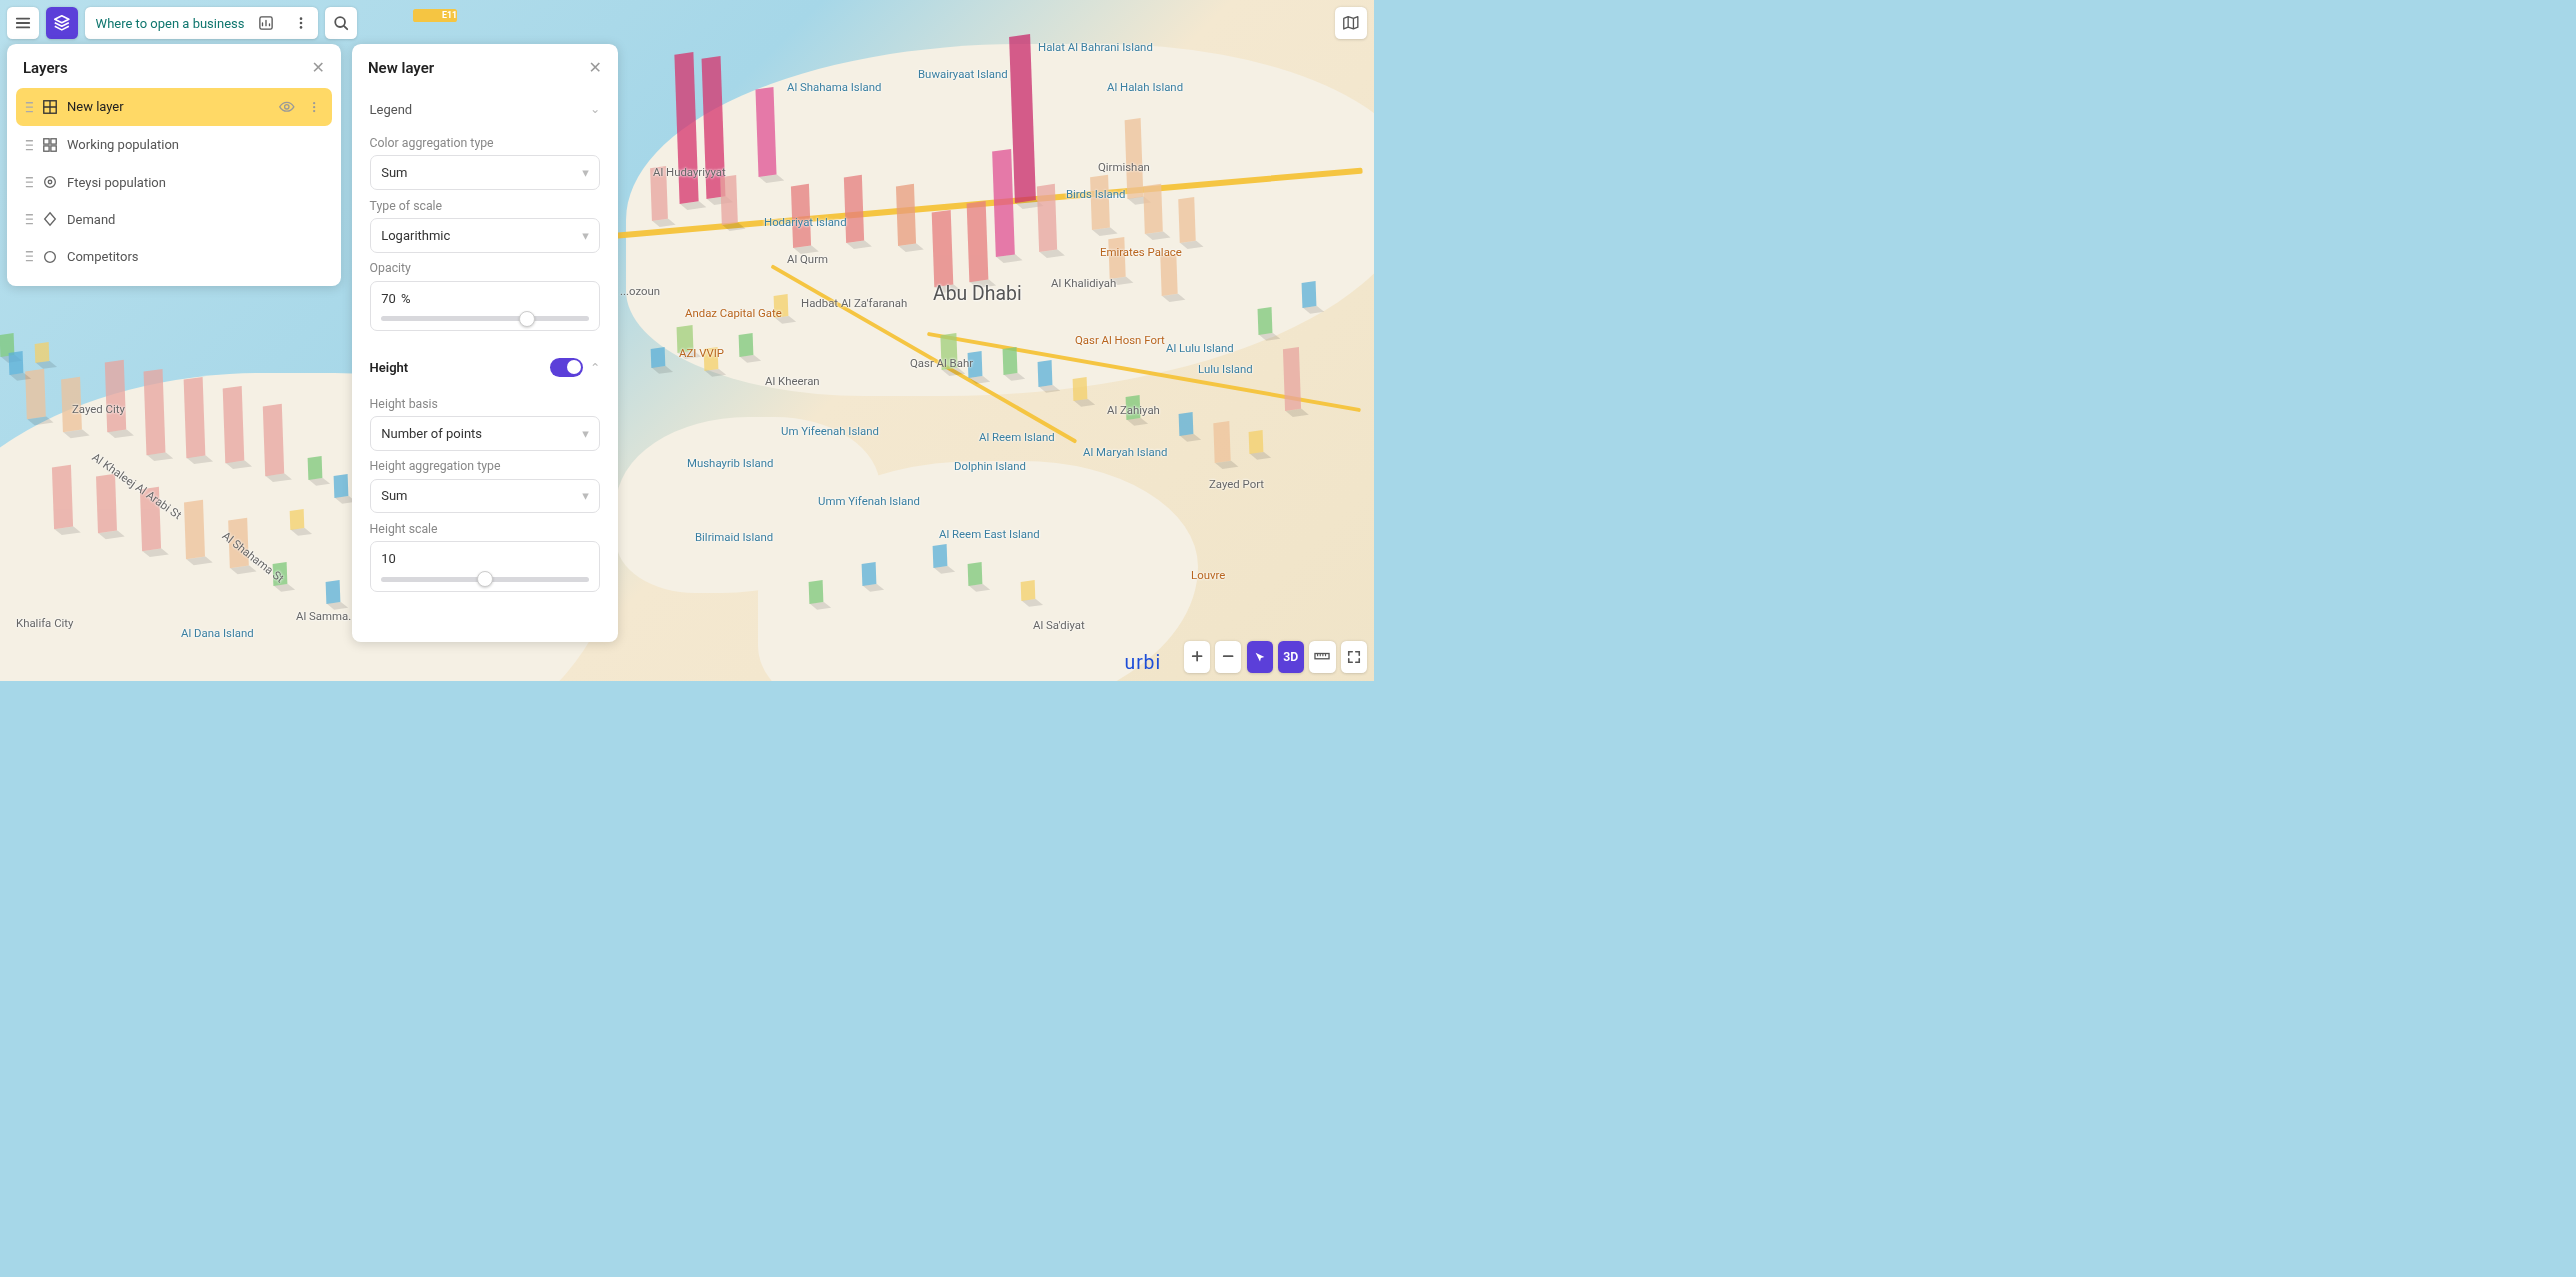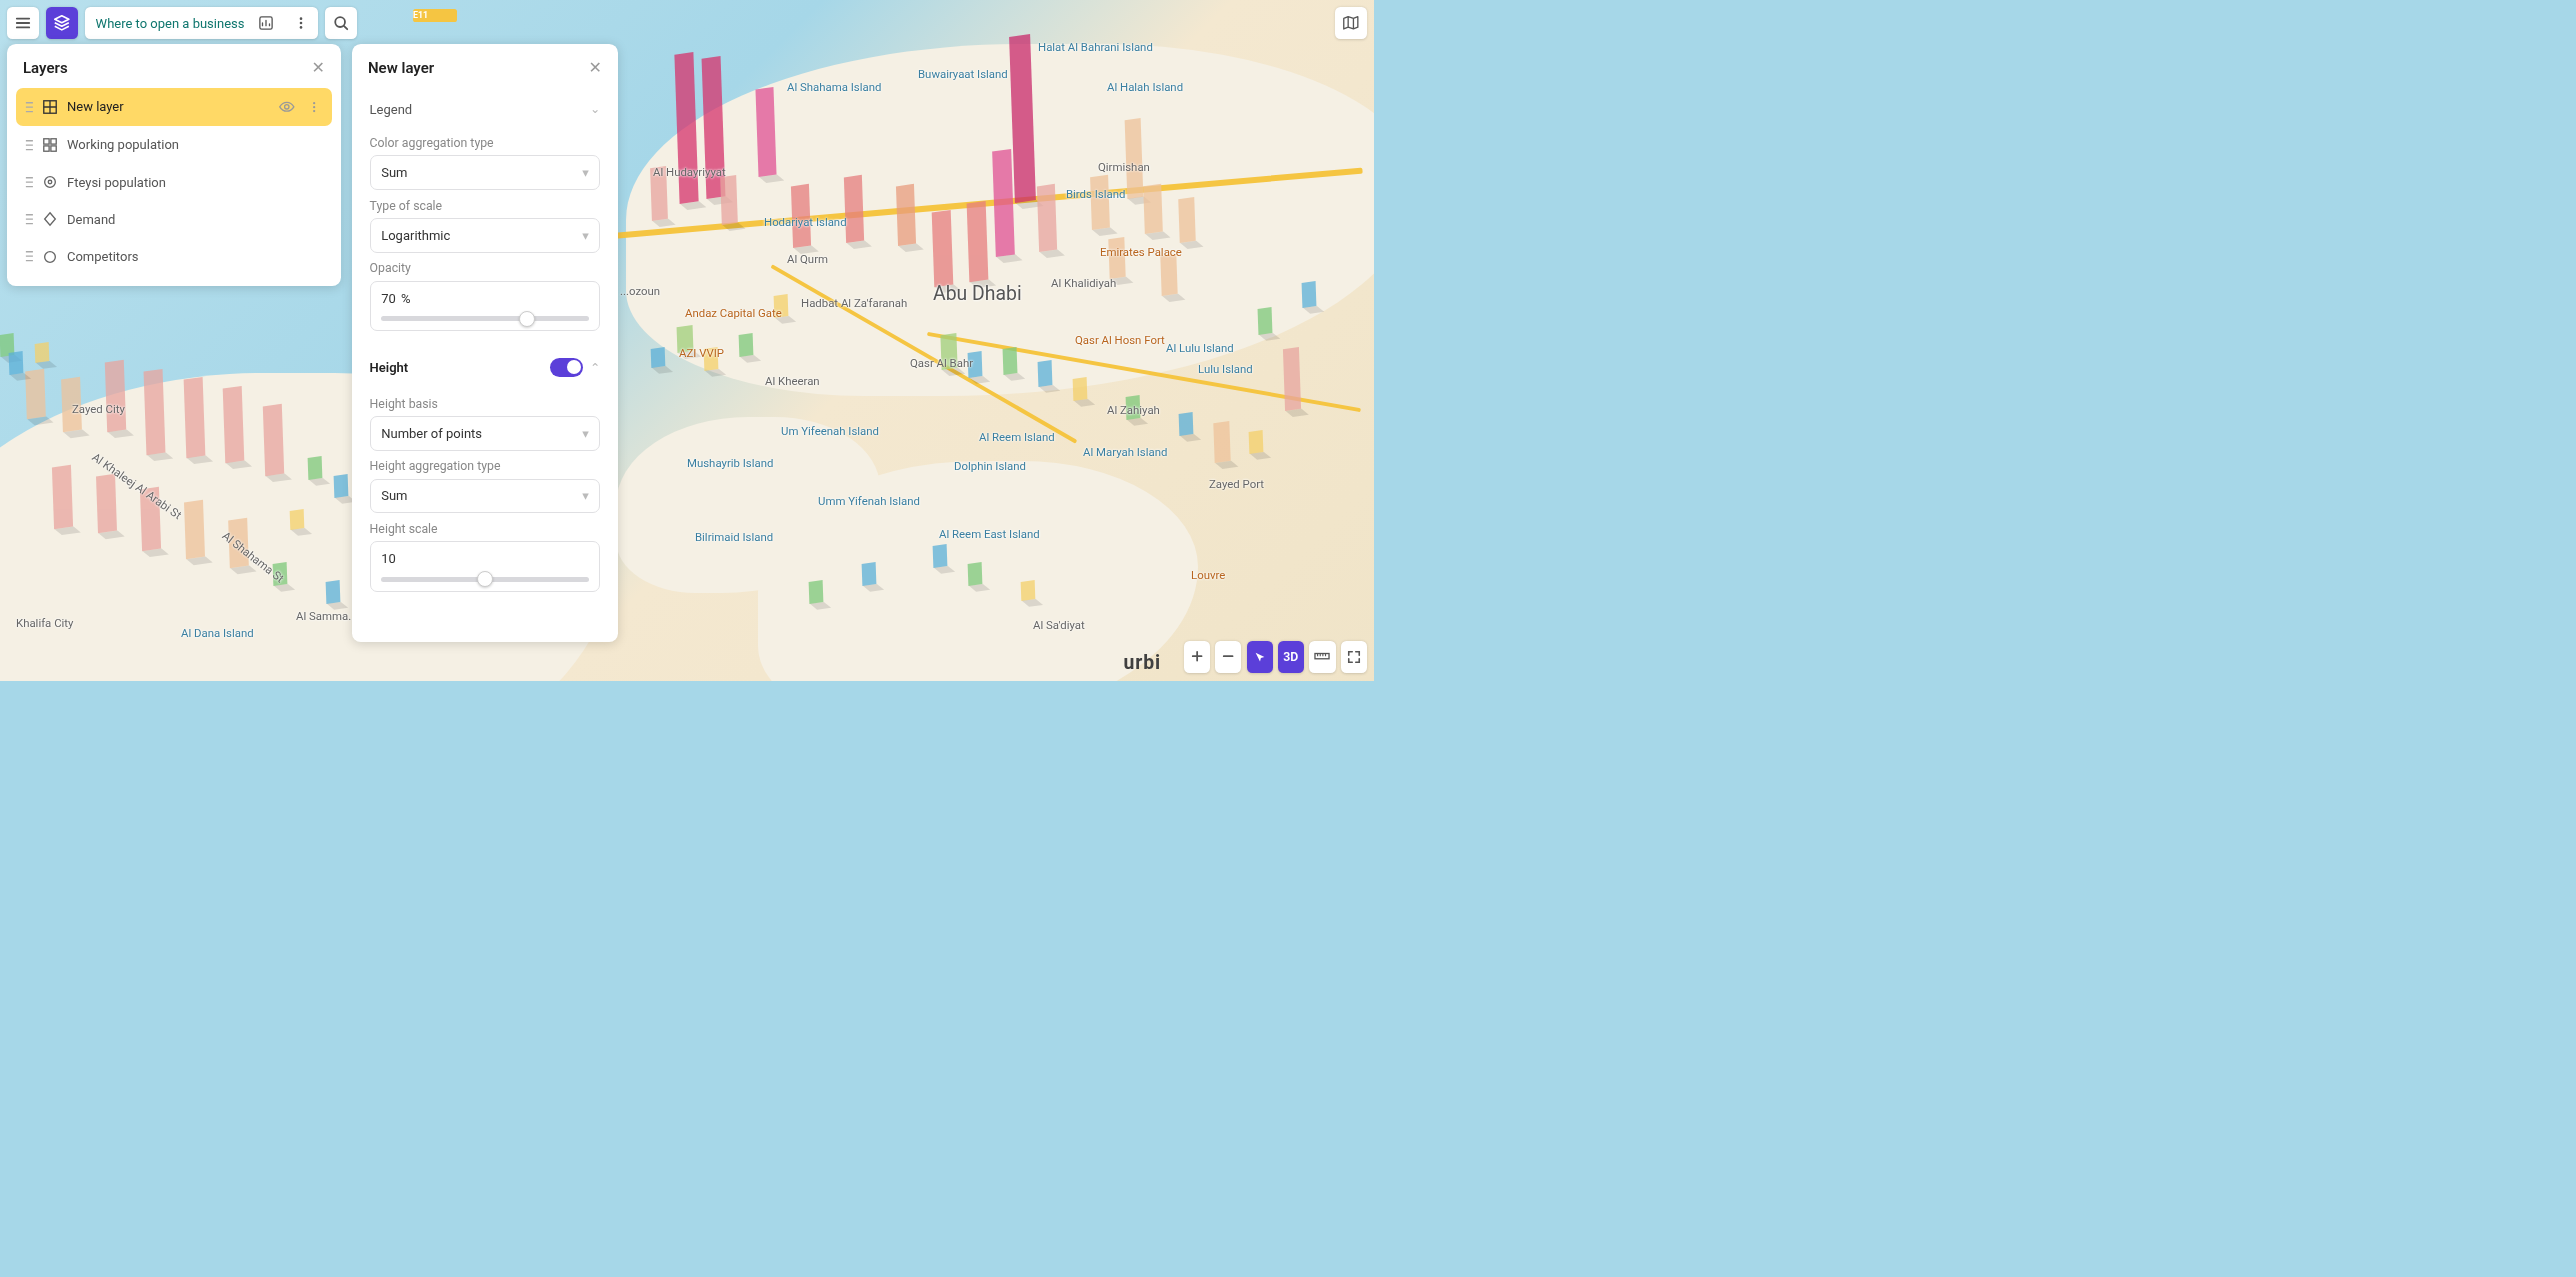--- a/index.html
+++ b/index.html
@@ -24,21 +24,21 @@
 }
 .land1 { width: 704px; height: 440px; left: -88px; bottom: -132px; }
 .land2 { width: 792px; height: 352px; right: -44px; top: 44px; }
 .land3 { width: 440px; height: 264px; right: 176px; bottom: -44px; }
 .land4 { width: 264px; height: 176px; left: 616px; bottom: 88px; }
 .road { position: absolute; background: #f5c542; height: 3.5px; border-radius: 1.8px; }
 .road1 { width: 792px; left: 572px; top: 202px; transform: rotate(-5deg); }
 .road2 { width: 352px; left: 748px; top: 352px; transform: rotate(30deg); }
 .road3 { width: 440px; left: 924px; top: 370px; transform: rotate(10deg); }
 .road.thick { height: 6.2px; }
-.road.e11 { left: 413px; top: 8.8px; width: 44px; background: #f5c542; height: 13px; border-radius: 2.6px; text-align: left; font-size: 8.8px; color: #fff; font-weight: bold; line-height: 13px; }
+.road.e11 { left: 413px; top: 8.8px; width: 44px; background: #f5c542; height: 13px; border-radius: 2.6px; text-align: right; font-size: 8.8px; color: #fff; font-weight: bold; line-height: 13px; }
 
 .bars { position: absolute; inset: 0; }
 .bar {
   position: absolute;
   transform: skewY(-8deg) skewX(2deg);
   opacity: 0.75;
 }
 .bar::before {
   content: '';
   position: absolute;
@@ -228,21 +228,21 @@
   border-radius: 5.3px;
   height: 32px; min-width: 26px;
   display: flex; align-items: center; justify-content: center;
   box-shadow: 0 0.9px 2.6px rgba(0,0,0,0.15);
   cursor: pointer;
   color: #555;
   font-size: 12.3px;
   padding: 0 5.3px;
 }
 .br-btn.active { background: #5b3fd9; color: #fff; font-weight: 600; }
-.logo { font-size: 19.4px; font-weight: 700; color: #404040; letter-spacing: 0.9px; margin-right: 17.6px; margin-top: 12px; }
+.logo { font-size: 19.4px; font-weight: 400; color: #1d4ed8; letter-spacing: 0.9px; margin-right: 17.6px; margin-top: 12px; }
 
 svg { display: block; }
 </style>
 </head>
 <body>
 
 <div class="map-bg">
   <div class="land land1"></div>
   <div class="land land2"></div>
   <div class="land land3"></div>

